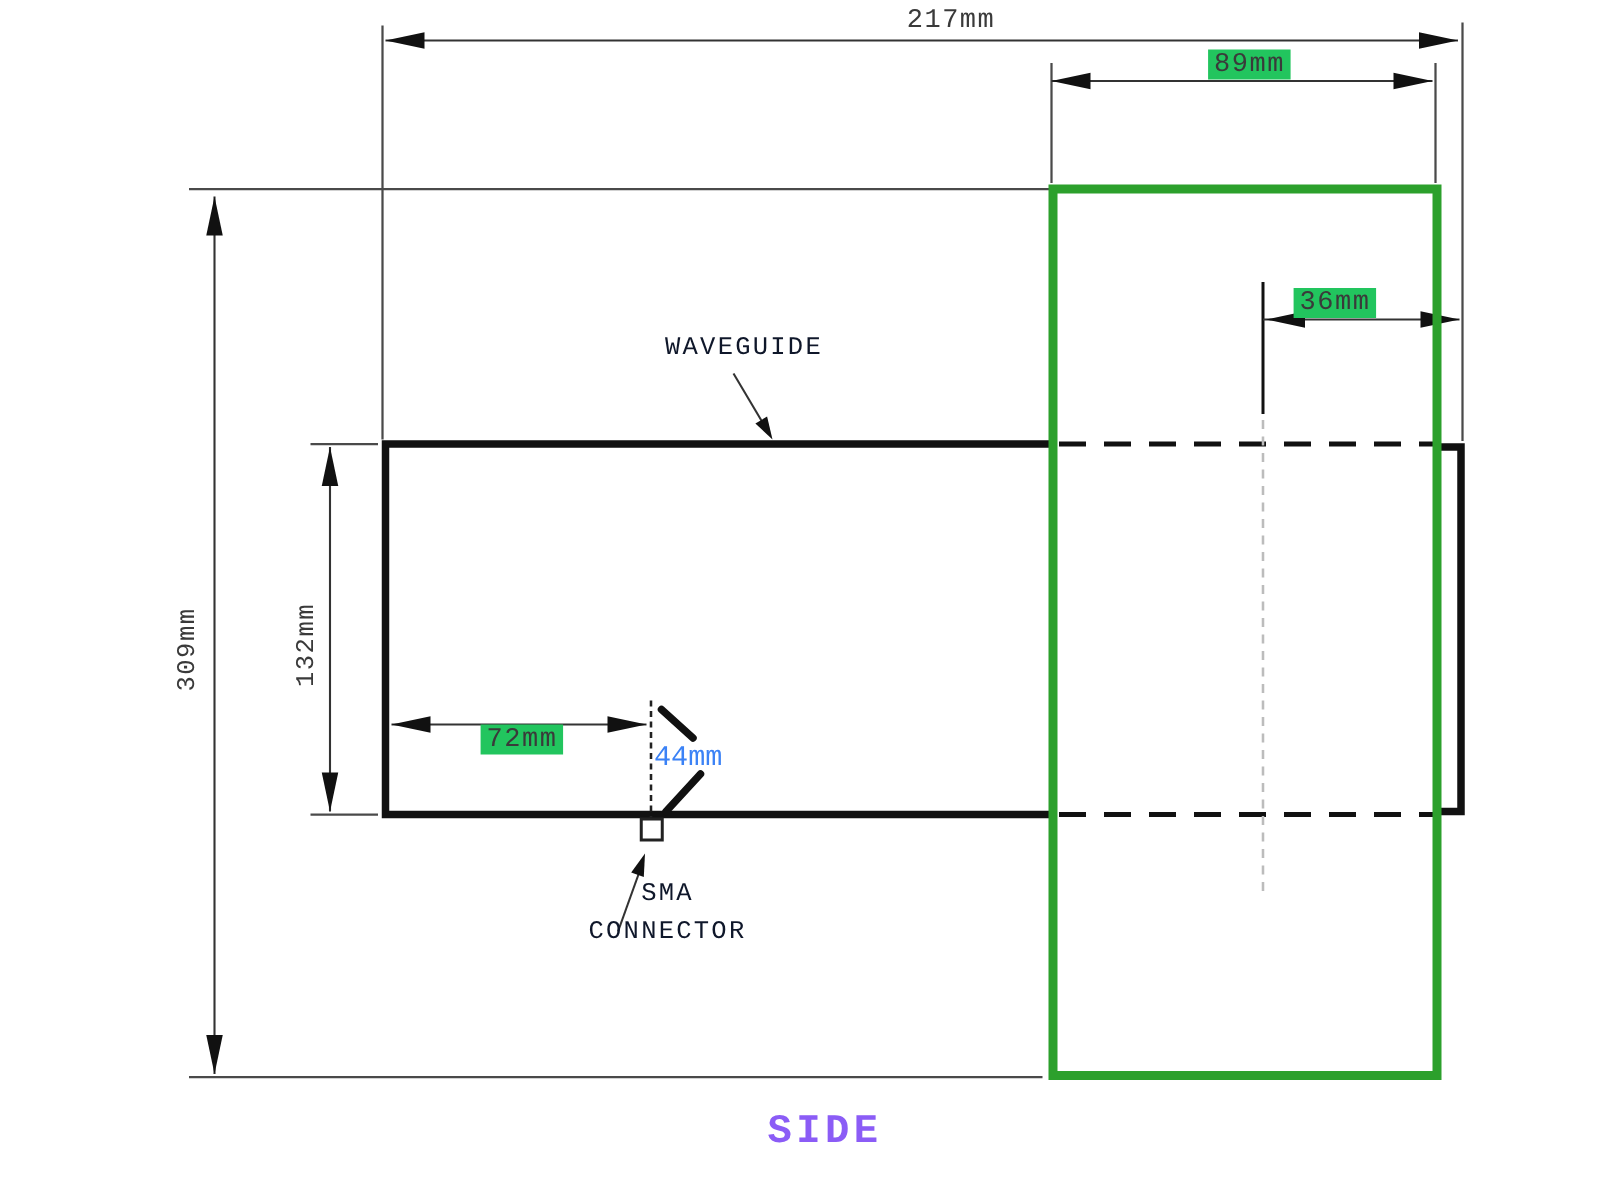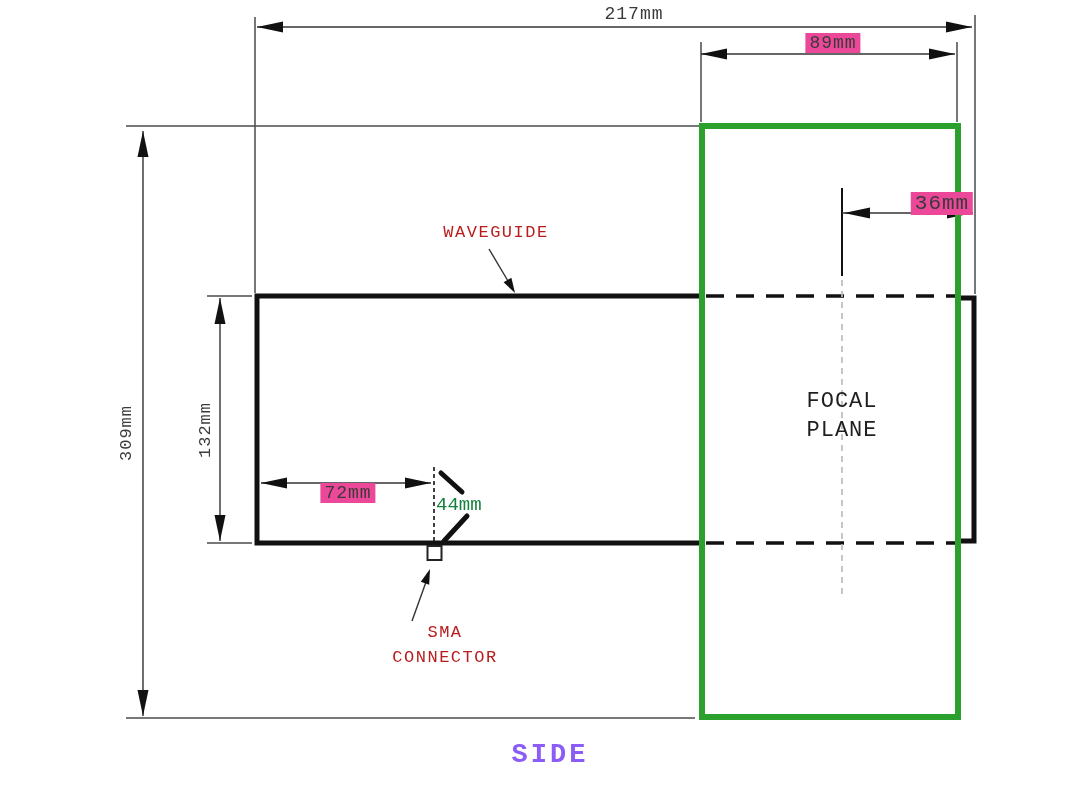--- a/index.html
+++ b/index.html
@@ -31,22 +31,22 @@
   .probe{stroke:#222;stroke-width:1.7;fill:none;stroke-dasharray:4 3;}
   .arcstroke{stroke:#111;stroke-width:5;fill:none;stroke-linecap:round;}
   .smasq{fill:#ffffff;stroke:#222;stroke-width:2;}
   .leader{stroke:#333;stroke-width:1.4;fill:none;}
 
   
   .lbl{position:absolute;white-space:nowrap;color:var(--dimtext);}
   .dimlbl{font-size:18px;letter-spacing:1px;}
   .centerx{transform:translateX(-50%);}
   .vert{transform:translate(-50%,-50%) rotate(-90deg);transform-origin:center;}
-  .whitebg{background:#ec4899;padding:0 4px;}
-  .caps{color:#b91c1c;letter-spacing:1.5px;font-size:17px;}
+  .whitebg{background:#22c55e;padding:0 4px;}
+  .caps{color:#0f172a;letter-spacing:1.5px;font-size:17px;}
   .focal{font-size:22px;line-height:29px;letter-spacing:1px;color:#1f1f1f;text-align:center;}
   .choke{font-size:28px;color:var(--green);letter-spacing:1px;}
   .side{font-size:27px;font-weight:bold;color:#8b5cf6;letter-spacing:3px;}
   .twoline{text-align:center;line-height:25px;}
 </style>
 </head>
 <body>
 
 <div class="canvas">
 
@@ -123,34 +123,30 @@
       <polygon class="arrow" points="491,293 479.6,282.3 487.4,277.7"></polygon>
     </g>
     <g>
       <line class="leader" x1="388" y1="621" x2="402" y2="582"></line>
       <polygon class="arrow" points="406,569 405.2,584.7 396.8,581.7"></polygon>
     </g>
   </svg>
 
   <div class="lbl dimlbl centerx" style="left:610px;top:4px;">217mm</div>
   <div class="lbl dimlbl centerx whitebg" style="left:809px;top:33px;">89mm</div>
-  <div class="lbl dimlbl centerx whitebg" style="left:918px;top:192px;font-size:21px;">36mm</div>
+  <div class="lbl dimlbl centerx whitebg" style="left:866px;top:192px;font-size:18px;">36mm</div>
   <div class="lbl vert" style="left:102px;top:433px;font-size:17px;letter-spacing:1px;">309mm</div>
   <div class="lbl vert" style="left:181px;top:430px;font-size:17px;letter-spacing:1px;">132mm</div>
   <div class="lbl dimlbl centerx whitebg" style="left:324px;top:483px;">72mm</div>
-  <div class="lbl" style="left:412px;top:494px;font-size:19px;color:#15803d;">44mm</div>
+  <div class="lbl" style="left:412px;top:494px;font-size:19px;color:#3b82f6;">44mm</div>
 
   <div class="lbl caps centerx" style="left:472px;top:223px;">WAVEGUIDE</div>
 
-  <div class="lbl focal centerx" style="left:818px;top:387px;">
-    <div>FOCAL</div>
-    <div>PLANE</div>
-  </div>
 
-  <div class="lbl caps centerx twoline" style="left:421px;top:620px;">
+  <div class="lbl caps centerx twoline" style="left:421px;top:584px;">
     <div>SMA</div>
     <div>CONNECTOR</div>
   </div>
 
 
   <div class="lbl side centerx" style="left:526px;top:740px;">SIDE</div>
 
 </div>
 
 </body></html>

